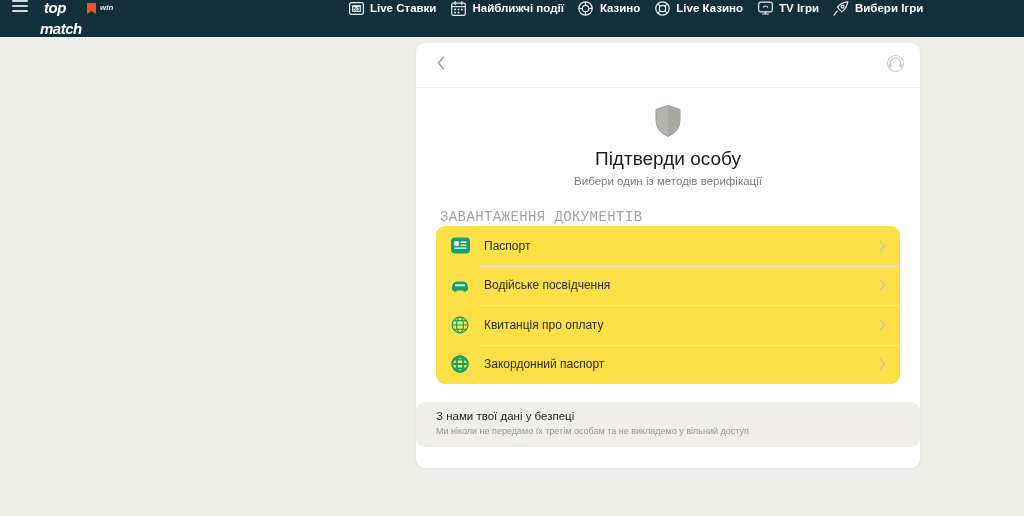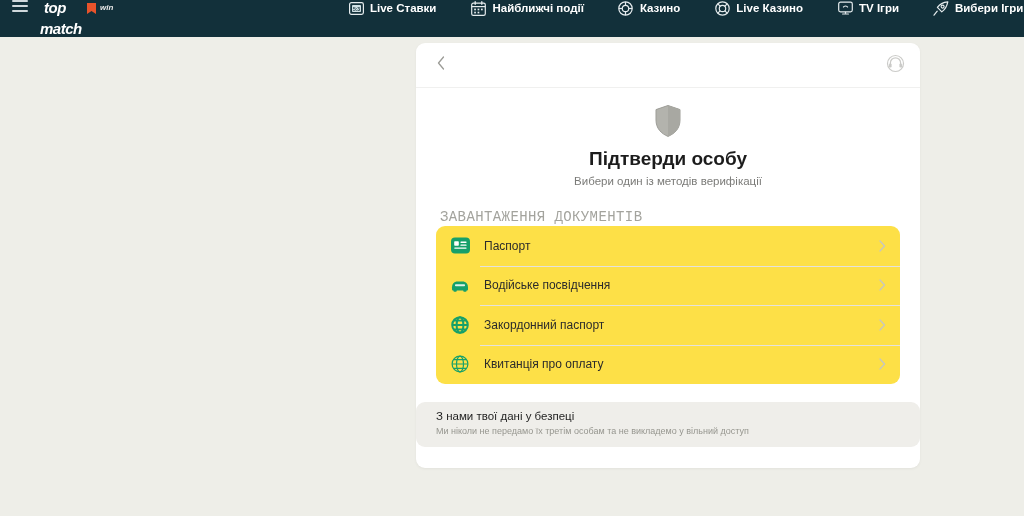--- a/index.html
+++ b/index.html
@@ -46,21 +46,21 @@
     clip-path: polygon(0 0, 100% 0, 100% 100%, 50% 72%, 0 100%);
   }
   .logo .l-win {
     position: absolute; left: 60px; top: 1px;
     font-size: 8px; font-style: italic; color: #e9e9e9; letter-spacing: 0;
   }
 
   .nav {
     display: flex;
     align-items: center;
-    gap: 34px;
+    gap: 14px;
     margin-left: 222px;
   }
   .nav-item {
     display: flex; align-items: center; gap: 6px;
     color: #ffffff;
     font-size: 11.5px;
     font-weight: bold;
     white-space: nowrap;
     cursor: pointer;
   }
@@ -94,21 +94,21 @@
     display: flex; align-items: center; justify-content: center;
     cursor: pointer;
     opacity: 0.45;
   }
 
   .hero { padding-top: 16px; text-align: center; }
   .shield { display: flex; justify-content: center; }
   .hero-title {
     margin-top: 10px;
     font-size: 19px;
-    font-weight: bold;
+    font-weight: normal;
     color: #1c1c1c;
   }
   .hero-sub {
     margin-top: 5px;
     font-size: 11.5px;
     color: #7b7b78;
   }
 
   .section-label {
     margin: 22px 0 1px 24px;
@@ -345,52 +345,52 @@
       <span class="r-chev">
         <svg width="7" height="12" viewBox="0 0 7 12">
           <polyline points="1,1 5.6,6 1,11" fill="none" stroke="#c6c6c0" stroke-width="1.3" stroke-linecap="round" stroke-linejoin="round"></polyline>
         </svg>
       </span>
     </div>
 
     <div class="row">
       <span class="r-ic">
         <svg width="18" height="18" viewBox="0 0 18 18">
+          <circle cx="9" cy="9" r="7.9" fill="none" stroke="#16a06a" stroke-width="1.2"></circle>
+          <ellipse cx="9" cy="9" rx="3.5" ry="7.9" fill="none" stroke="#16a06a" stroke-width="1.2"></ellipse>
+          <line x1="1.1" y1="9" x2="16.9" y2="9" stroke="#16a06a" stroke-width="1.2"></line>
+          <line x1="2.5" y1="4.6" x2="15.5" y2="4.6" stroke="#16a06a" stroke-width="1.1"></line>
+          <line x1="2.5" y1="13.4" x2="15.5" y2="13.4" stroke="#16a06a" stroke-width="1.1"></line>
+        </svg>
+      </span>
+      <span class="r-label">Квитанція про оплату</span>
+      <span class="r-chev">
+        <svg width="7" height="12" viewBox="0 0 7 12">
+          <polyline points="1,1 5.6,6 1,11" fill="none" stroke="#c6c6c0" stroke-width="1.3" stroke-linecap="round" stroke-linejoin="round"></polyline>
+        </svg>
+      </span>
+    </div>
+
+    <div class="row">
+      <span class="r-ic">
+        <svg width="18" height="18" viewBox="0 0 18 18">
           <circle cx="9" cy="9" r="7.8" fill="none" stroke="#16a06a" stroke-width="2"></circle>
           <ellipse cx="9" cy="9" rx="3.4" ry="7.8" fill="none" stroke="#16a06a" stroke-width="2"></ellipse>
           <line x1="1.2" y1="9" x2="16.8" y2="9" stroke="#16a06a" stroke-width="2"></line>
           <line x1="2.6" y1="4.6" x2="15.4" y2="4.6" stroke="#16a06a" stroke-width="1.6"></line>
           <line x1="2.6" y1="13.4" x2="15.4" y2="13.4" stroke="#16a06a" stroke-width="1.6"></line>
         </svg>
       </span>
       <span class="r-label">Закордонний паспорт</span>
       <span class="r-chev">
         <svg width="7" height="12" viewBox="0 0 7 12">
           <polyline points="1,1 5.6,6 1,11" fill="none" stroke="#c6c6c0" stroke-width="1.3" stroke-linecap="round" stroke-linejoin="round"></polyline>
         </svg>
       </span>
     </div>
 
-    <div class="row">
-      <span class="r-ic">
-        <svg width="18" height="18" viewBox="0 0 18 18">
-          <circle cx="9" cy="9" r="7.9" fill="none" stroke="#16a06a" stroke-width="1.2"></circle>
-          <ellipse cx="9" cy="9" rx="3.5" ry="7.9" fill="none" stroke="#16a06a" stroke-width="1.2"></ellipse>
-          <line x1="1.1" y1="9" x2="16.9" y2="9" stroke="#16a06a" stroke-width="1.2"></line>
-          <line x1="2.5" y1="4.6" x2="15.5" y2="4.6" stroke="#16a06a" stroke-width="1.1"></line>
-          <line x1="2.5" y1="13.4" x2="15.5" y2="13.4" stroke="#16a06a" stroke-width="1.1"></line>
-        </svg>
-      </span>
-      <span class="r-label">Квитанція про оплату</span>
-      <span class="r-chev">
-        <svg width="7" height="12" viewBox="0 0 7 12">
-          <polyline points="1,1 5.6,6 1,11" fill="none" stroke="#c6c6c0" stroke-width="1.3" stroke-linecap="round" stroke-linejoin="round"></polyline>
-        </svg>
-      </span>
-    </div>
-
   </div>
 </div>
 
 <div class="notice">
   <div class="notice-title">З нами твої дані у безпеці</div>
   <div class="notice-text">Ми ніколи не передамо їх третім особам та не викладемо у вільний доступ</div>
 </div>
 
 </body></html>

